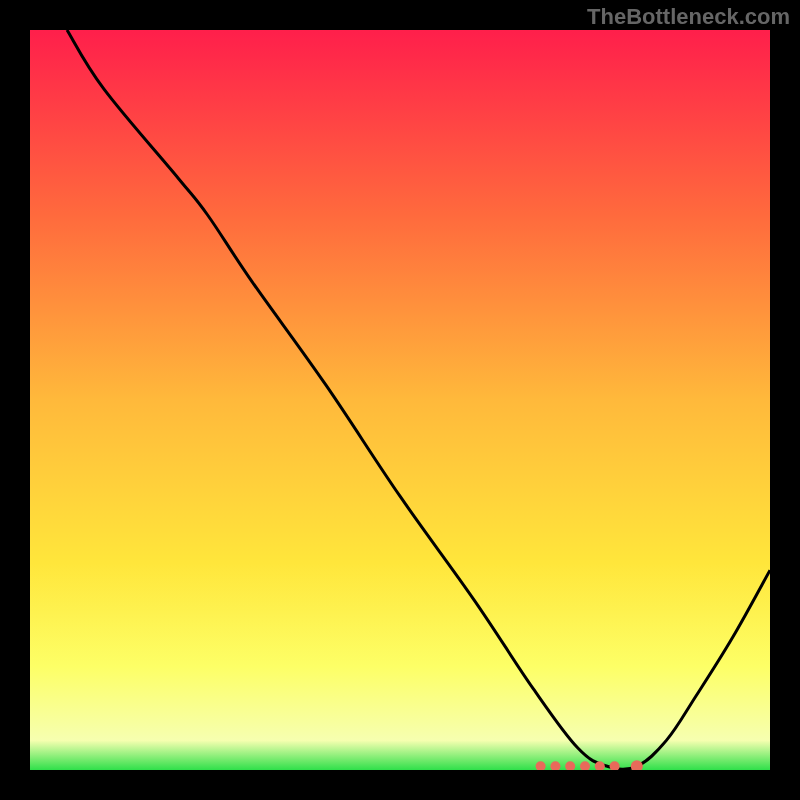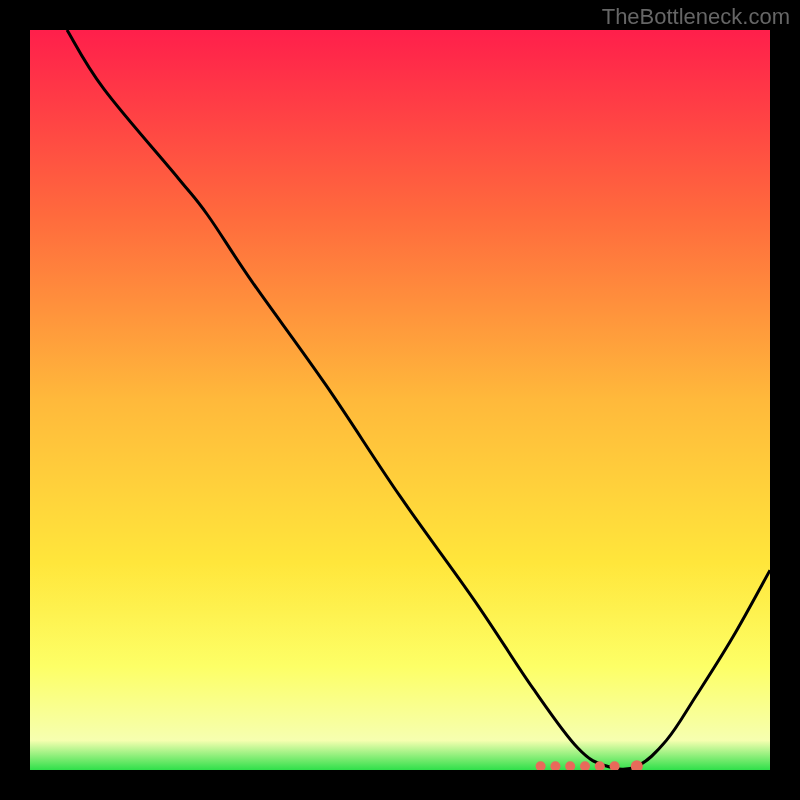--- a/index.html
+++ b/index.html
@@ -11,21 +11,21 @@
     overflow: hidden;
     position: relative;
   }
   .watermark {
     position: absolute;
     top: 4px;
     right: 10px;
     color: #666;
     font-family: Arial, sans-serif;
     font-size: 22px;
-    font-weight: normal;
+    font-weight: bold;
     z-index: 10;
   }
   .plot-area {
     position: absolute;
     left: 30px;
     top: 30px;
     width: 740px;
     height: 740px;
   }
   svg {

